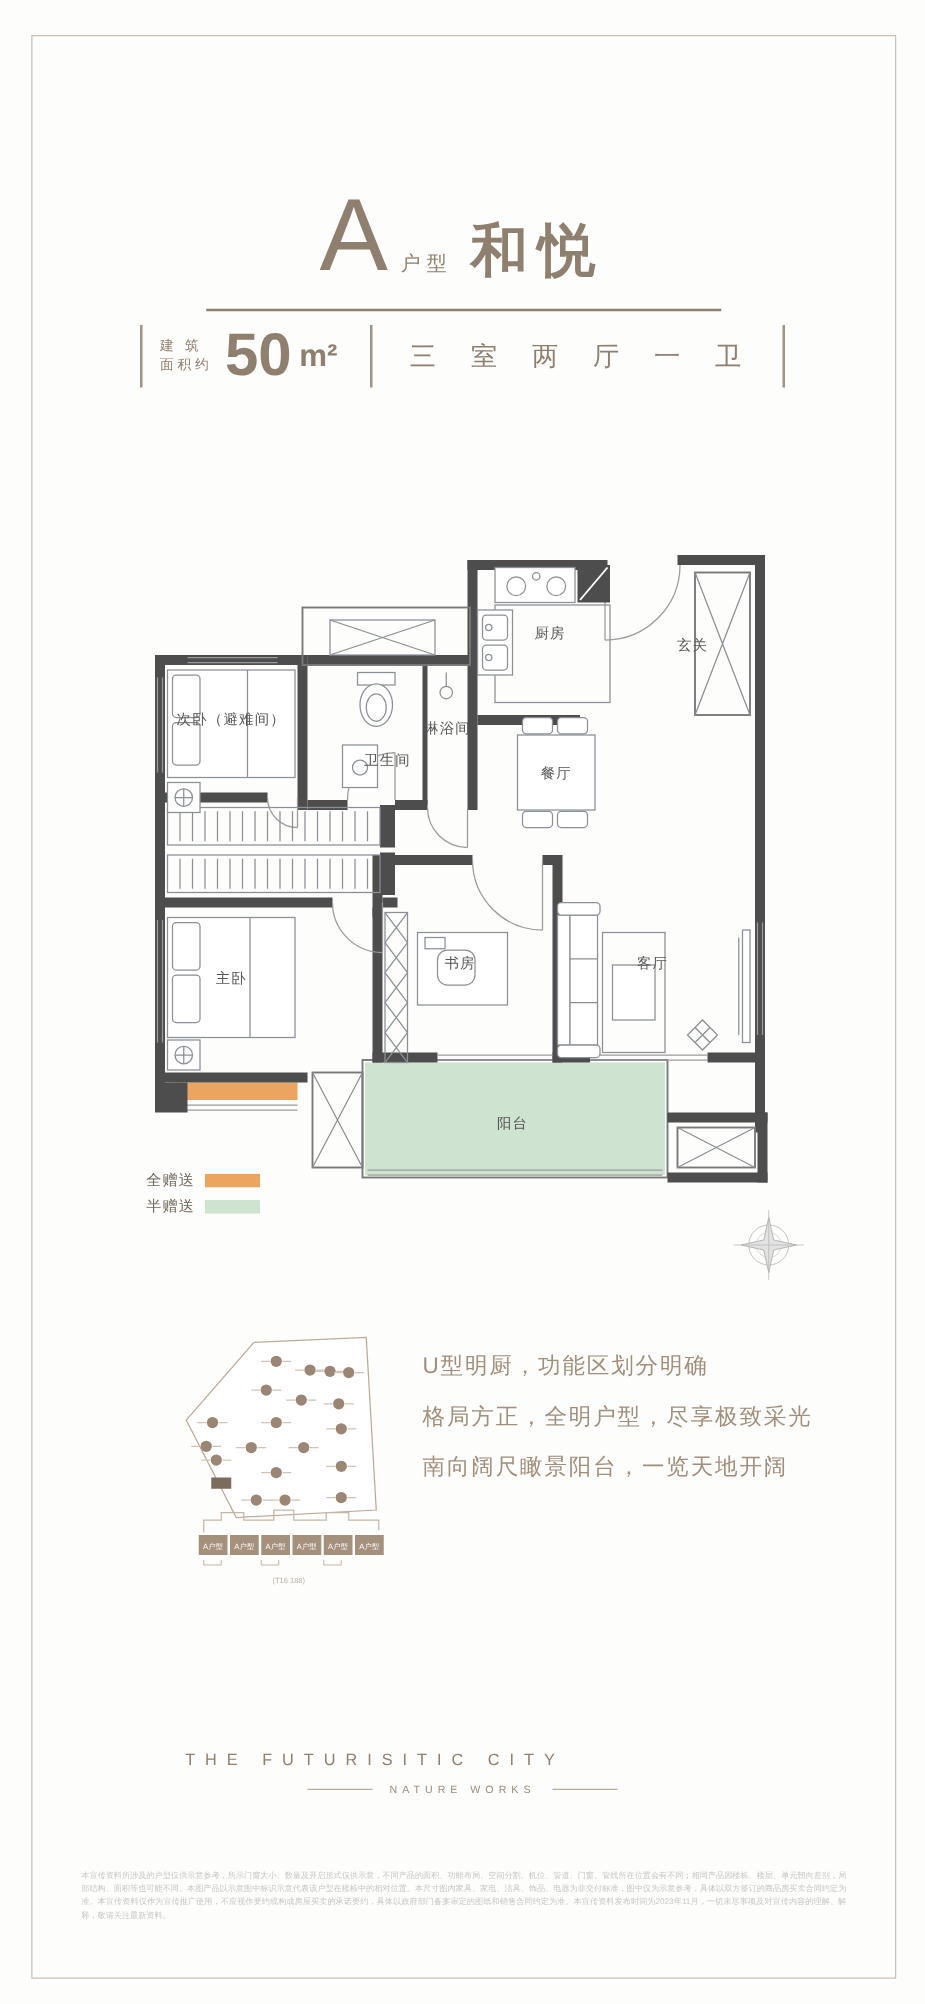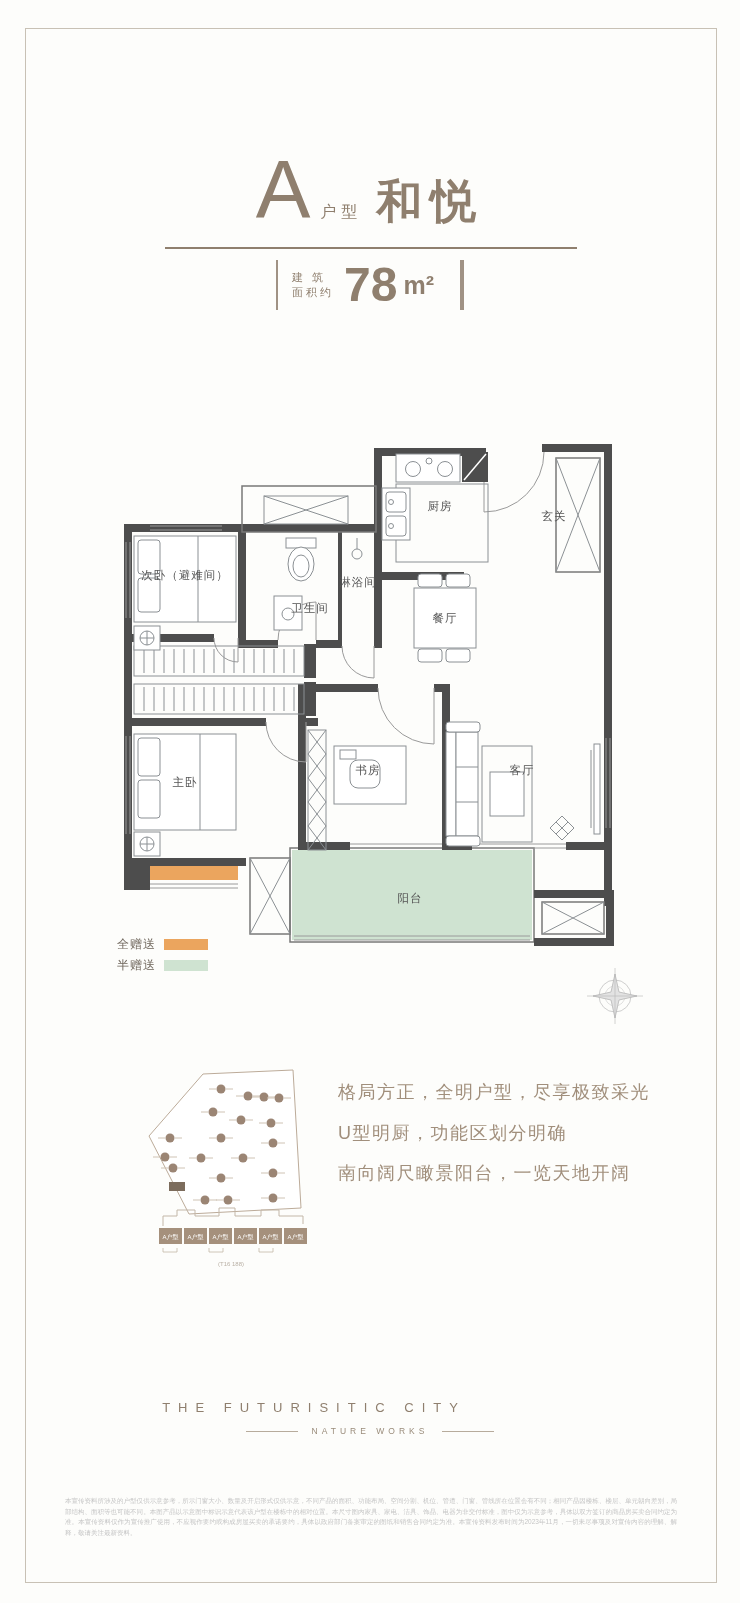--- a/index.html
+++ b/index.html
@@ -40,21 +40,21 @@
   
   .compass{position:absolute;left:585px;top:966px;}
   
   .siteplan{position:absolute;left:133px;top:1040px;}
   .siteplan text{font-family:"Liberation Sans","DejaVu Sans",sans-serif;}
   
   .features{position:absolute;left:338px;top:1072px;color:#a18f7c;font-size:18px;
             letter-spacing:1.5px;}
   .features div{height:40.5px;line-height:40.5px;white-space:nowrap;}
   
-  .brand{position:absolute;left:18px;top:1400px;width:592px;text-align:center;
+  .brand{position:absolute;left:4px;top:1400px;width:592px;text-align:center;
          color:#8f7f6e;font-size:13px;letter-spacing:8px;}
   .tagline{position:absolute;left:0;top:1426px;width:740px;display:flex;
            align-items:center;justify-content:center;color:#9a8c7b;font-size:8.5px;
            letter-spacing:4px;}
   .tagline .line{width:52px;height:1px;background:#b7ab9c;margin:0 14px;}
   
   .disclaimer{position:absolute;left:65px;top:1496px;width:612px;font-size:6.5px;
               line-height:10.5px;color:#c6c6c6;text-align:justify;}
 </style>
 </head>
@@ -68,23 +68,24 @@
   <span class="title-name">和悦</span>
 </div>
 <div class="title-rule"></div>
 
 <div class="spec-row">
   <div class="vbar"></div>
   <div class="area-labels">
     <span>建 筑</span>
     <span>面积约</span>
   </div>
-  <span class="area-num">78</span>
+  <span class="area-num">50</span>
   <span class="area-unit">m²</span>
   <div class="vbar"></div>
+  <span class="rooms-spec">三 室 两 厅 一 卫</span>
   <div class="vbar"></div>
 </div>
 
 <div class="plan">
 <svg width="512" height="566" viewBox="0 0 512 566">
 
   <rect x="182" y="462" width="240" height="90" fill="#CFE3D1"></rect>
   <rect x="180" y="460" width="244" height="94" class="thin"></rect>
 
   <rect x="26" y="478" width="102" height="14" fill="#EBA55E"></rect>
@@ -376,22 +377,22 @@
       <text x="112.5" y="199" text-anchor="middle" font-size="6" fill="#ffffff">A户型</text>
       <text x="137.5" y="199" text-anchor="middle" font-size="6" fill="#ffffff">A户型</text>
       <text x="162.5" y="199" text-anchor="middle" font-size="6" fill="#ffffff">A户型</text>
       <path d="M30 208 v4 h14 v-4 M76 208 v4 h14 v-4 M126 208 v4 h14 v-4" fill="none" stroke="#c3b7a8" stroke-width="0.8"></path>
       <text x="98" y="226" text-anchor="middle" font-size="6" fill="#bab1a6">(T16 188)</text>
     </g>
   </svg>
 </div>
 
 <div class="features">
+  <div>U型明厨，功能区划分明确</div>
   <div>格局方正，全明户型，尽享极致采光</div>
-  <div>U型明厨，功能区划分明确</div>
   <div>南向阔尺瞰景阳台，一览天地开阔</div>
 </div>
 
 <div class="brand">THE FUTURISITIC CITY</div>
 <div class="tagline">
   <div class="line"></div>
   <span>NATURE WORKS</span>
   <div class="line"></div>
 </div>
 

